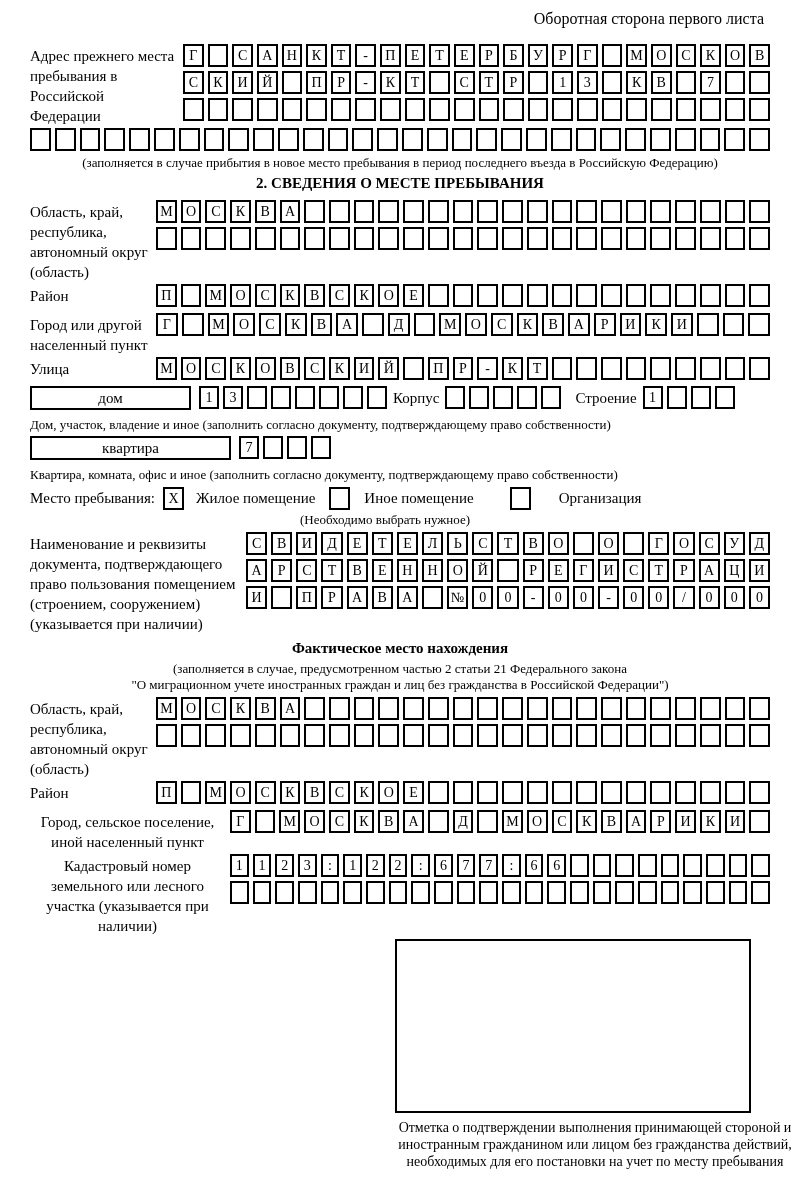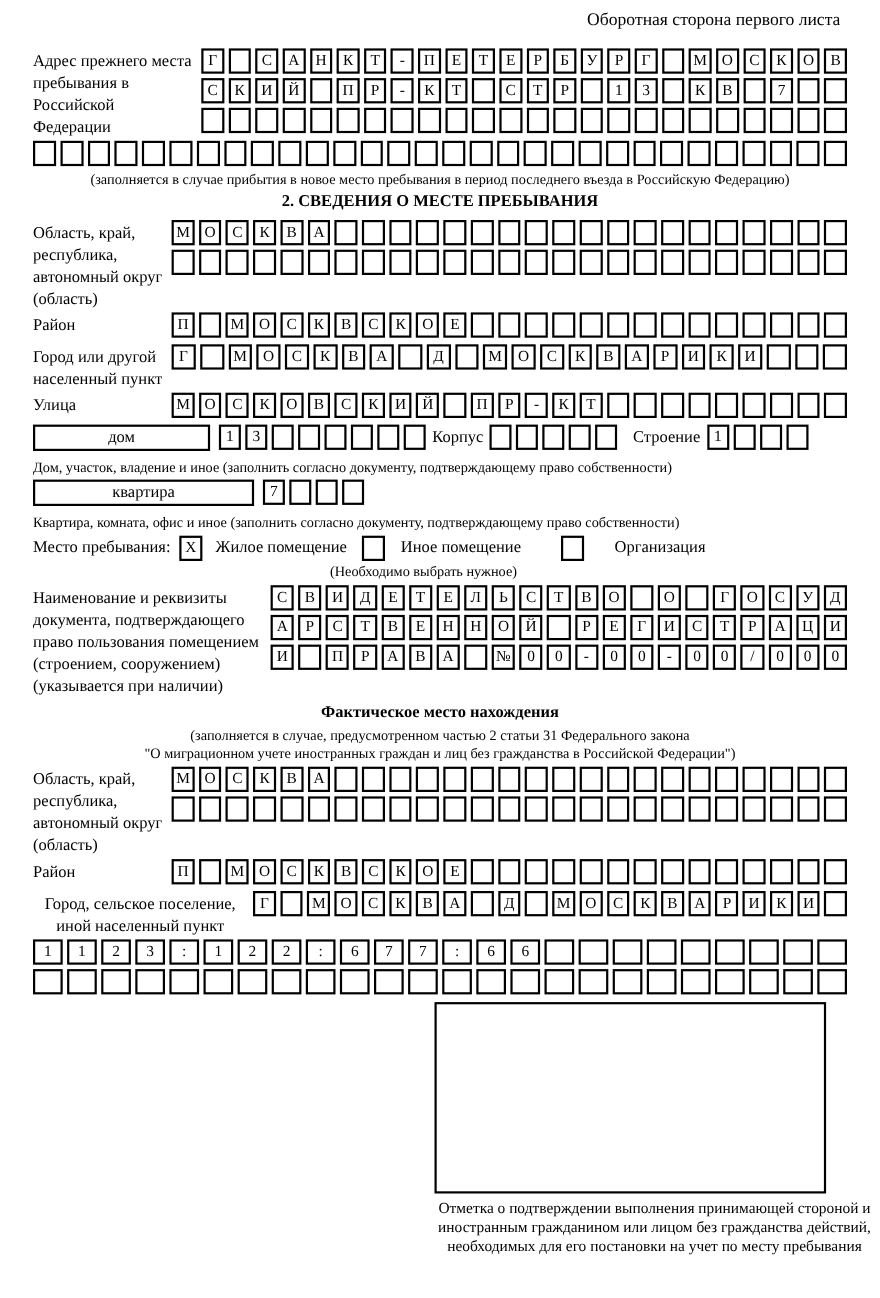--- a/index.html
+++ b/index.html
@@ -452,21 +452,21 @@
           <div class="cell">/</div>
           <div class="cell">0</div>
           <div class="cell">0</div>
           <div class="cell">0</div>
         </div>
     </div>
   </div>
 
   <div class="section-title" style="margin-top:6px;margin-bottom:4px;">Фактическое место нахождения</div>
   <div class="subnotes">
-    <div class="note center" style="margin-bottom:0;">(заполняется в случае, предусмотренном частью 2 статьи 31 Федерального закона</div>
+    <div class="note center" style="margin-bottom:0;">(заполняется в случае, предусмотренном частью 2 статьи 21 Федерального закона</div>
     <div class="note center">"О миграционном учете иностранных граждан и лиц без гражданства в Российской Федерации")</div>
   </div>
 
   <div class="field">
     <div class="flabel">Область, край, республика, автономный округ (область)</div>
     <div class="frows">
       <div class="cellrow">
           <div class="cell">М</div>
           <div class="cell">О</div>
           <div class="cell">С</div>
@@ -580,20 +580,21 @@
           <div class="cell">Р</div>
           <div class="cell">И</div>
           <div class="cell">К</div>
           <div class="cell">И</div>
           <div class="cell"></div>
         </div>
     </div>
   </div>
 
   <div class="field">
+    <div class="flabel w195">Кадастровый номер земельного или лесного участка (указывается при наличии)</div>
     <div class="frows">
       <div class="cellrow">
           <div class="cell">1</div>
           <div class="cell">1</div>
           <div class="cell">2</div>
           <div class="cell">3</div>
           <div class="cell">:</div>
           <div class="cell">1</div>
           <div class="cell">2</div>
           <div class="cell">2</div>

